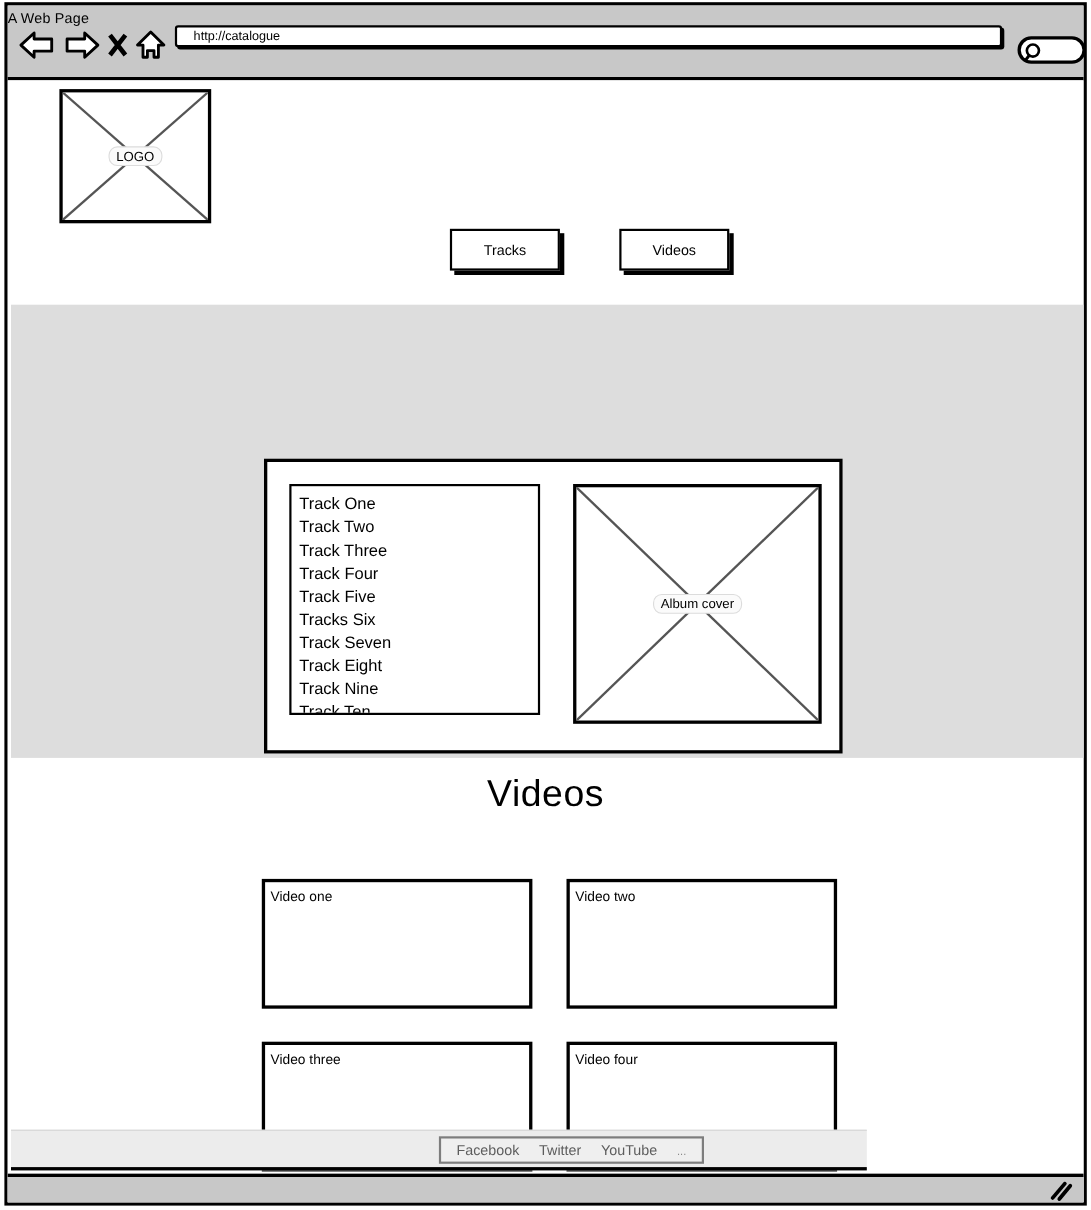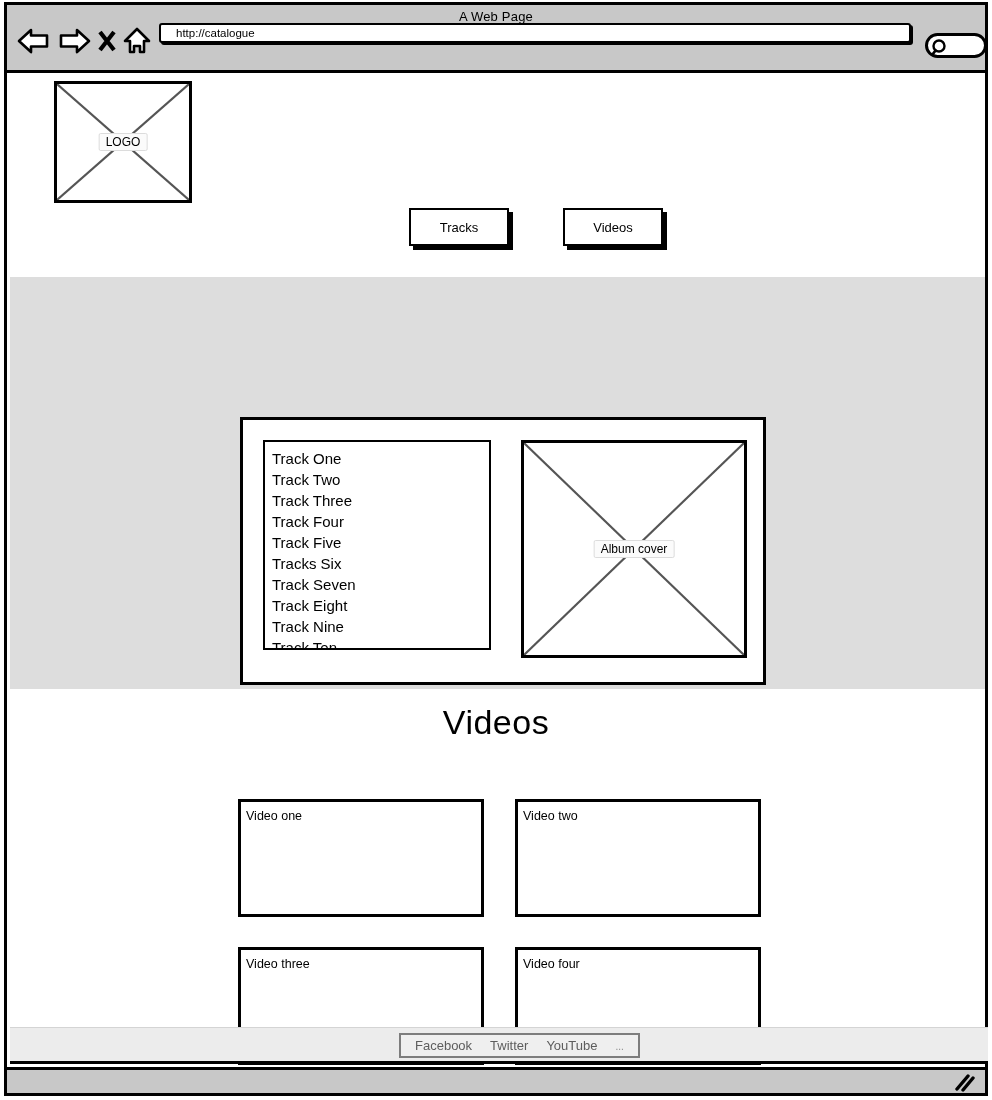--- a/index.html
+++ b/index.html
@@ -30,21 +30,21 @@
     left: 0; top: 0;
     width: 100%; height: 68px;
     background: #c8c8c8;
     border-bottom: 3px solid #000;
     box-sizing: border-box;
   }
   .page-title {
     position: absolute;
     left: 0; top: 4px;
     width: 100%;
-    text-align: center;
+    text-align: left;
     font-size: 13px;
     color: #000;
     letter-spacing: 0.2px;
   }
   .nav-icons {
     position: absolute;
     left: 10px; top: 22px;
     display: flex;
     align-items: center;
     gap: 6px;
@@ -128,21 +128,21 @@
     left: 0; top: 0;
     width: 100%; height: 100%;
   }
   .xbox-lines line { stroke: #555; stroke-width: 2.2; }
   .xbox-label {
     position: absolute;
     left: 50%; top: 50%;
     transform: translate(-50%, -50%);
     background: #fbfbfb;
     border: 1px solid #dcdcdc;
-    border-radius: 2px;
+    border-radius: 8px;
     padding: 1px 6px;
     font-size: 12px;
     color: #000;
     white-space: nowrap;
   }
 
   
   .tab-buttons {
     position: absolute;
     left: 378px; top: 135px;
@@ -239,21 +239,21 @@
   }
   .video-label {
     font-size: 12.5px;
     color: #000;
   }
 
   
   .footer-bar {
     position: absolute;
     left: 3px; bottom: 29px;
-    width: 978px;
+    width: 778px;
     height: 37px;
     background: #ececec;
     border-top: 1px solid #d4d4d4;
     border-bottom: 3px solid #000;
     box-sizing: border-box;
     z-index: 10;
   }
   .social-box {
     position: absolute;
     left: 389px; top: 5px;

